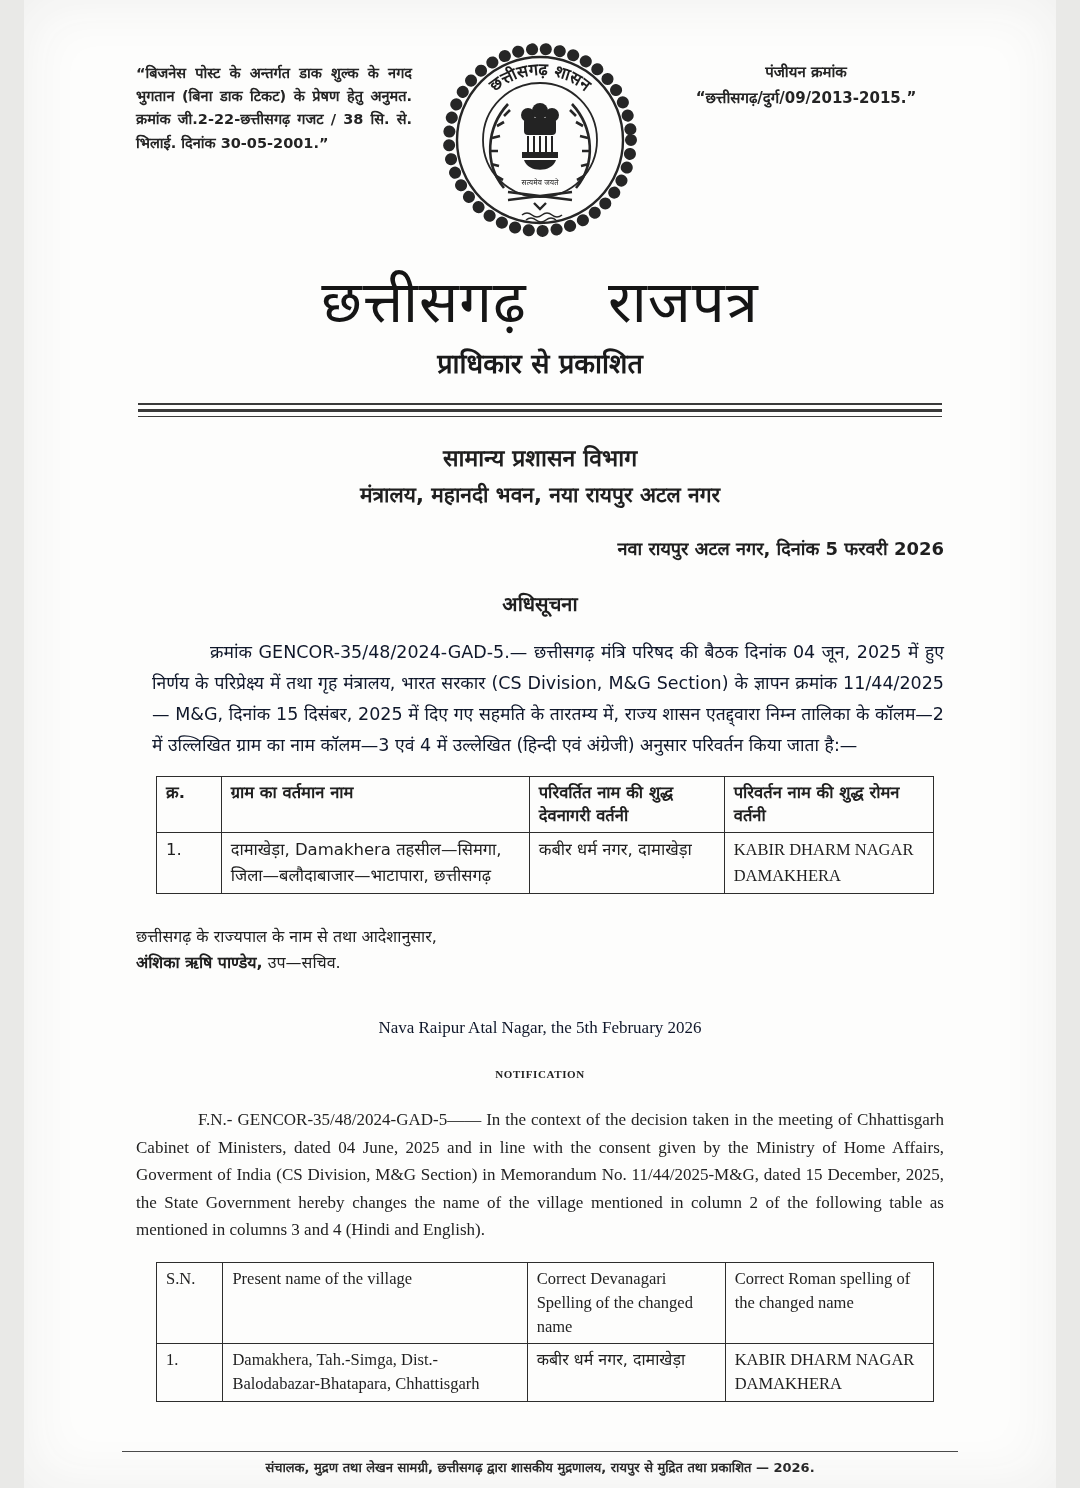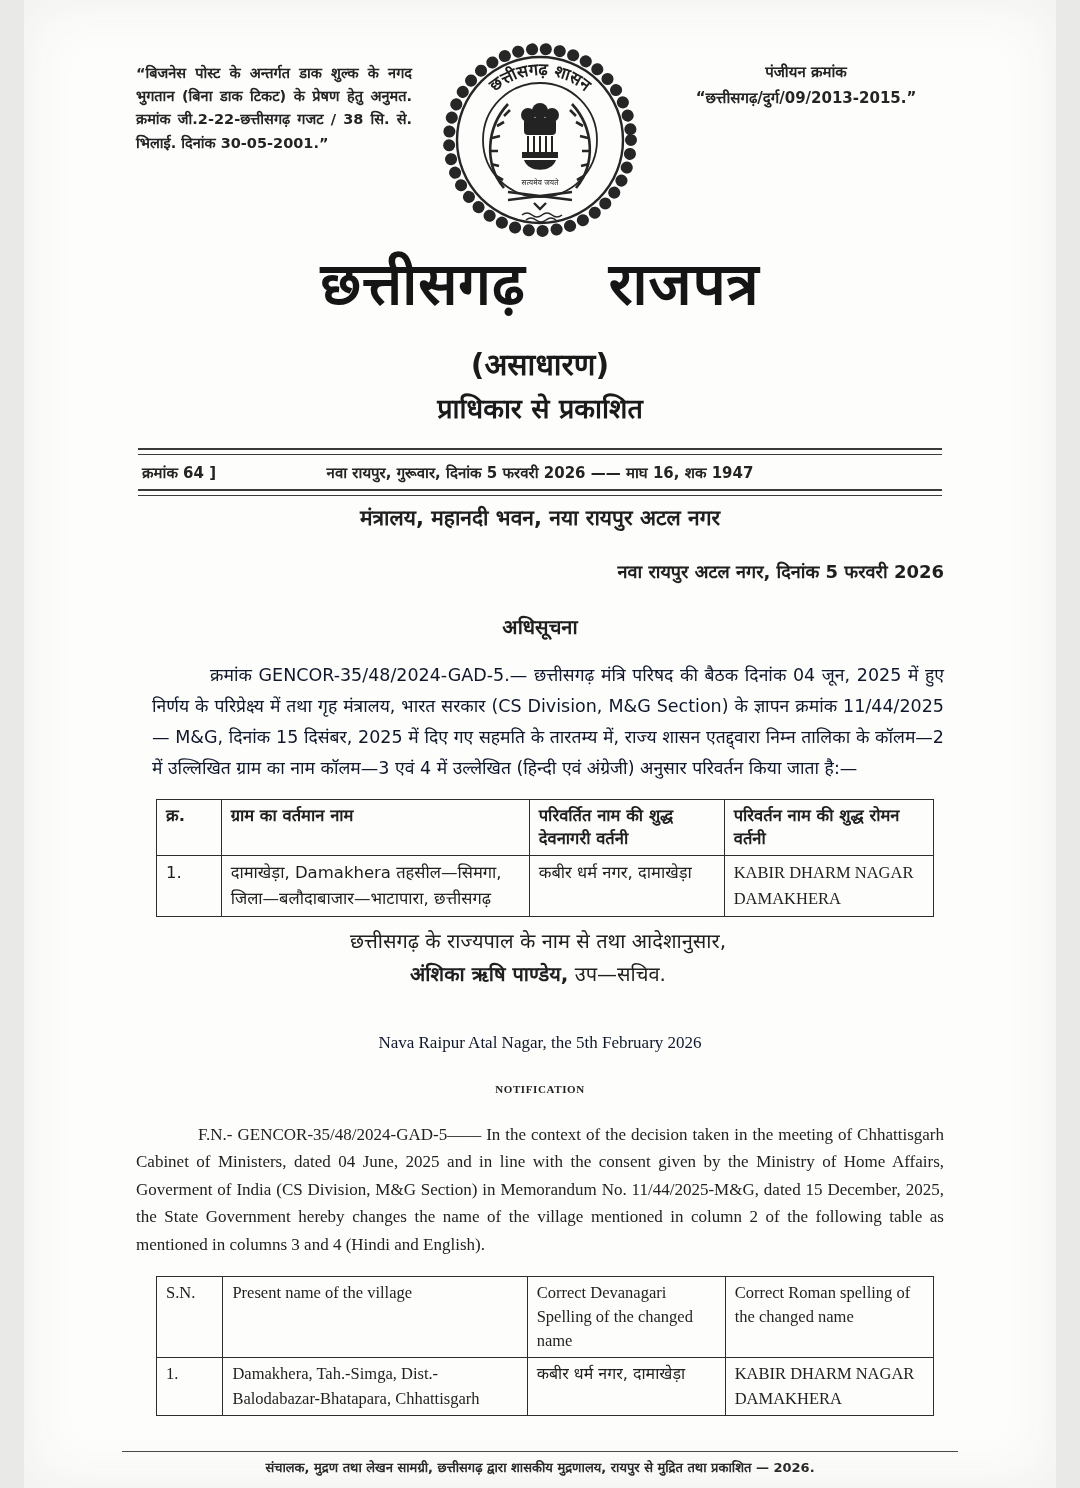--- a/index.html
+++ b/index.html
@@ -23,22 +23,22 @@
     font-size:14.5px;font-weight:bold;line-height:1.6;
     text-align:justify;padding-top:22px;color:#242424;
   }
   .emblem-wrap{display:flex;justify-content:center;}
   .registration{
     text-align:center;font-size:15px;font-weight:bold;padding-top:20px;line-height:1.7;color:#242424;
   }
 
   
   .gazette-title{
-    text-align:center;font-size:58px;font-weight:bold;letter-spacing:1px;
-    word-spacing:62px;margin-top:2px;color:#151515;
+    text-align:center;font-size:58px;font-weight:normal;letter-spacing:1px;
+    word-spacing:62px;margin-top:20px;color:#151515;
   }
   .gazette-sub{ text-align:center;font-size:30px;font-weight:bold;margin-top:22px;color:#1a1a1a;}
   .gazette-pub{ text-align:center;font-size:27px;font-weight:bold;margin-top:5px;color:#1a1a1a;}
 
   
   .dbl{height:4px;border-top:2px solid #3a3a3a;border-bottom:1px solid #3a3a3a;margin:0 2px;}
   .band{position:relative;height:34px;display:flex;align-items:center;justify-content:center;
         font-size:15px;font-weight:bold;color:#242424;}
   .band .issue-no{position:absolute;left:6px;top:7px;}
   .band-wrap{margin-top:22px;}
@@ -63,21 +63,21 @@
     border:1.8px solid #2d2d2d;vertical-align:top;padding:4px 9px;
     text-align:left;font-weight:normal;
   }
   table.hi-t{font-size:16.5px;}
   table.hi-t th{font-weight:bold;line-height:1.45;}
   table.hi-t td{line-height:1.55;}
   th.c, td.c{text-align:center;}
   td.just, th.just{text-align:justify;}
   .roman-bold{font-family:"Liberation Serif","DejaVu Serif",serif;font-weight:bold;font-size:16.5px;line-height:1.5;}
 
-  .sig-hi{margin-top:8px;text-align:center;font-size:20px;line-height:1.65;padding-right:4px;}
+  .sig-hi{margin-top:30px;text-align:left;font-size:16px;line-height:1.65;padding-right:4px;}
   .sig-hi .nm{font-weight:bold;}
 
   
   .dateline-en{text-align:center;font-size:17px;margin-top:42px;color:#0f172a;}
   .notif-en{text-align:center;font-size:11px;font-weight:bold;margin-top:30px;letter-spacing:0.6px;}
   .para-en{
     margin-top:26px;font-size:17px;line-height:1.62;text-align:justify;
     text-indent:62px;color:#222;
   }
   table.en-t{font-size:16.5px;font-family:"Liberation Serif","DejaVu Serif",serif;margin-top:18px;}
@@ -142,32 +142,28 @@
       </svg>
     </div>
 
     <div class="registration">
       <div>पंजीयन क्रमांक</div>
       <div>“छत्तीसगढ़/दुर्ग/09/2013-2015.”</div>
     </div>
   </div>
 
   <div class="gazette-title">छत्तीसगढ़ राजपत्र</div>
-  <div class="gazette-sub">(असाधारण)</div>
   <div class="gazette-pub">प्राधिकार से प्रकाशित</div>
 
   <div class="band-wrap">
     <div class="dbl"></div>
-    <div class="band">
-      <span class="issue-no">क्रमांक 64 ]</span>
-      <span>नवा रायपुर, गुरूवार, दिनांक 5 फरवरी 2026 —— माघ 16, शक 1947</span>
-    </div>
     <div class="dbl"></div>
   </div>
 
+  <div class="dept-name">सामान्य प्रशासन विभाग</div>
   <div class="dept-addr">मंत्रालय, महानदी भवन, नया रायपुर अटल नगर</div>
   <div class="dateline-hi">नवा रायपुर अटल नगर, दिनांक 5 फरवरी 2026</div>
   <div class="notif-hi">अधिसूचना</div>
 
   <div class="para-hi">क्रमांक GENCOR-35/48/2024-GAD-5.— छत्तीसगढ़ मंत्रि परिषद की बैठक दिनांक 04 जून, 2025 में हुए निर्णय के परिप्रेक्ष्य में तथा गृह मंत्रालय, भारत सरकार (CS Division, M&amp;G Section) के ज्ञापन क्रमांक 11/44/2025— M&amp;G, दिनांक 15 दिसंबर, 2025 में दिए गए सहमति के तारतम्य में, राज्य शासन एतद्द्वारा निम्न तालिका के कॉलम—2 में उल्लिखित ग्राम का नाम कॉलम—3 एवं 4 में उल्लेखित (हिन्दी एवं अंग्रेजी) अनुसार परिवर्तन किया जाता है:—</div>
 
   <table class="gz hi-t">
     <tbody>
         <tr>
       <th class="c" style="width:52px">क्र.</th>

